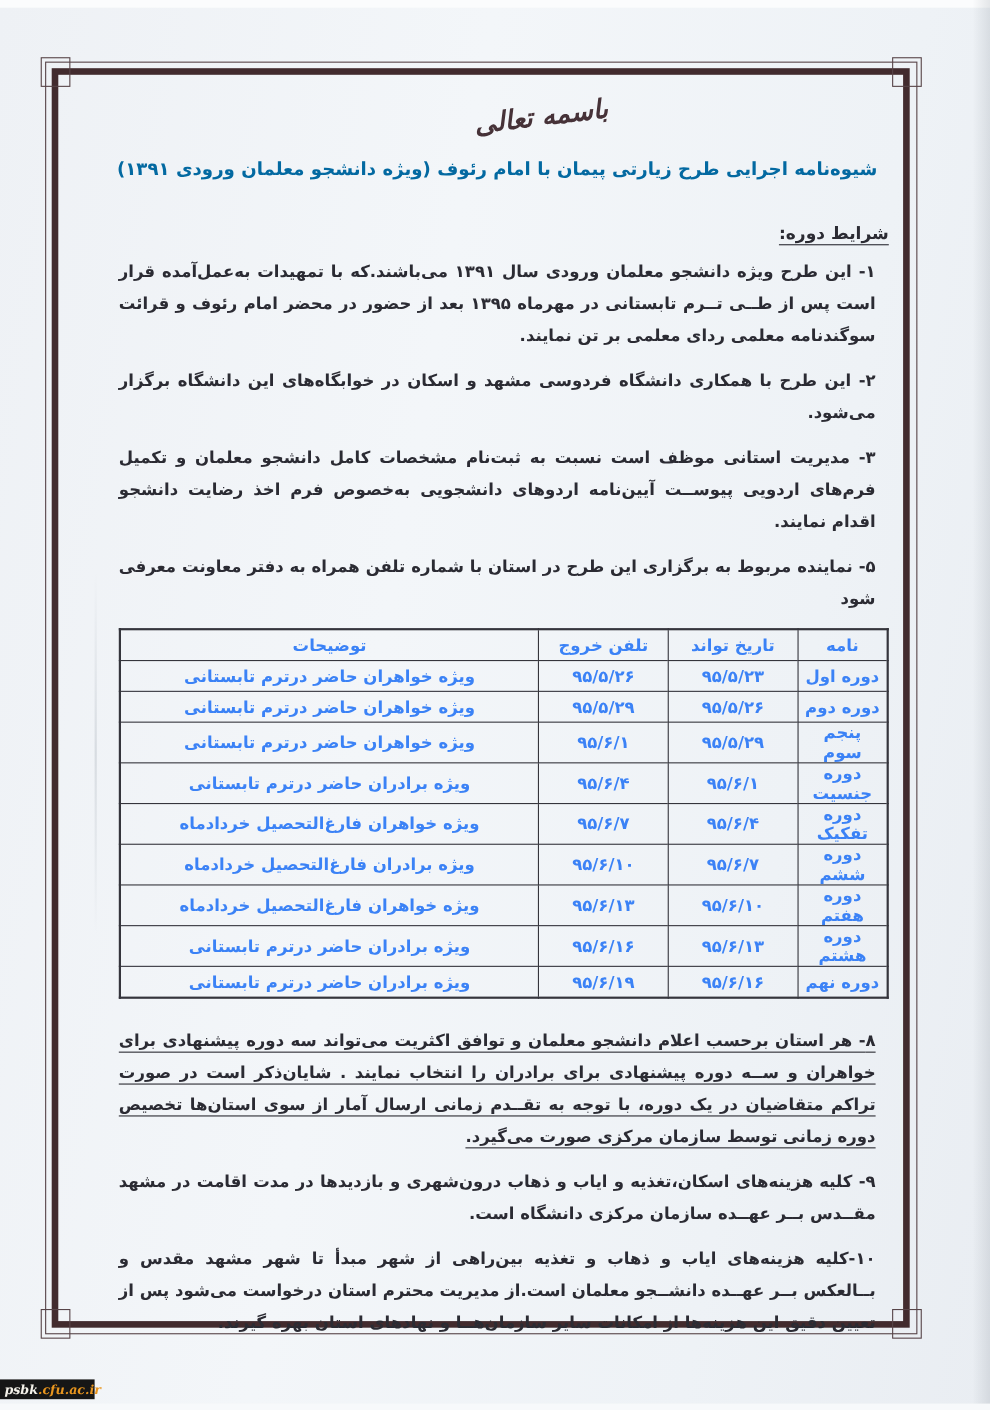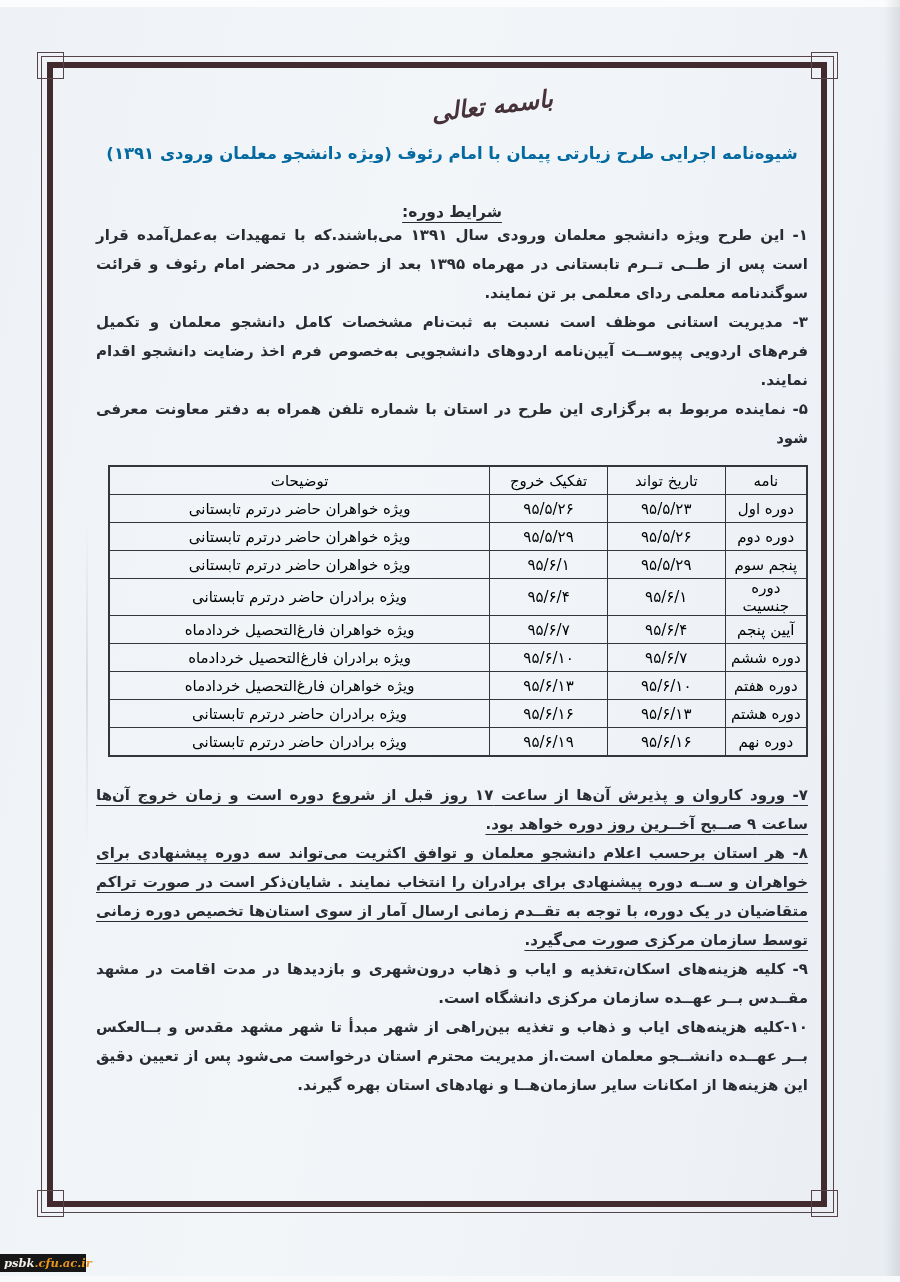--- a/index.html
+++ b/index.html
@@ -28,29 +28,29 @@
   .knot.bl{left:37px;top:1190px;}
   .knot.br{left:811px;top:1190px;}
   
   .content{position:absolute;left:96px;top:66px;width:712px;direction:rtl;
     font-weight:700;}
   .bismillah{margin-top:26px;text-align:center;position:relative;left:40px;
     font-size:24px;font-style:italic;color:#463238;transform:rotate(-7deg);
     letter-spacing:1px;}
   .doc-title{margin-top:24px;text-align:center;font-size:16.5px;color:#0369a1;}
   .section-heading{margin-top:40px;font-size:15.5px;
-    text-decoration:underline;text-underline-offset:5px;text-decoration-thickness:1.2px;text-align:center;}
-  .para{font-size:15px;line-height:29px;text-align:justify;margin:0;color:#2b2b33;}
+    text-decoration:underline;text-underline-offset:5px;text-decoration-thickness:1.2px;}
+  .para{font-size:15px;line-height:29px;text-align:justify;margin:12px;color:#2b2b33;}
   .para.u{text-decoration:underline;text-underline-offset:5px;text-decoration-thickness:1.2px;}
   
   table.schedule{width:700px;margin:12px 0 0 0;border-collapse:collapse;
     font-size:15px;direction:rtl;}
   table.schedule th,table.schedule td{
     border:1.6px solid #35353c;height:27px;text-align:center;vertical-align:middle;
-    font-weight:400;color:#000000;padding:0 4px;}
+    font-weight:700;color:#3b82f6;padding:0 4px;}
   table.schedule{border:2px solid #35353c;}
   .after-table{margin-top:24px;}
   
   .watermark{position:absolute;left:0px;top:1254px;width:82px;height:18px;
     background:#161616;display:flex;align-items:center;padding:0 0 0 4px;
     font-family:"DejaVu Serif",serif;font-style:italic;font-weight:700;font-size:11.5px;
     direction:ltr;white-space:nowrap;}
   .wm-prefix{color:#f4f1e9;}
   .wm-domain{color:#e8951e;}
 </style>
@@ -70,36 +70,37 @@
   <div class="knot bl"></div>
   <div class="knot br"></div>
 
   <div class="content">
     <div class="bismillah">باسمه تعالی</div>
     <div class="doc-title">شیوه‌نامه اجرایی طرح زیارتی  پیمان با امام رئوف  (ویژه دانشجو معلمان ورودی ۱۳۹۱)</div>
     <div class="section-heading">شرایط دوره:</div>
 
     <div>
         <div class="para">۱- این طرح ویژه دانشجو معلمان ورودی سال ۱۳۹۱ می‌باشند.که با تمهیدات به‌عمل‌آمده قرار است پس از طــی تــرم تابستانی در مهرماه ۱۳۹۵ بعد از حضور در محضر امام رئوف و قرائت سوگندنامه معلمی ردای معلمی بر تن نمایند.</div>
+        <div class="para">۲- این طرح با همکاری دانشگاه فردوسی مشهد و اسکان در خوابگاه‌های این دانشگاه برگزار می‌شود.</div>
         <div class="para">۳- مدیریت استانی موظف است نسبت به ثبت‌نام مشخصات کامل دانشجو معلمان و تکمیل فرم‌های اردویی پیوســت آیین‌نامه اردوهای دانشجویی به‌خصوص فرم اخذ رضایت دانشجو اقدام نمایند.</div>
         <div class="para">۵- نماینده مربوط به برگزاری این طرح در استان با شماره تلفن همراه به دفتر معاونت معرفی شود</div>
       </div>
 
     <table class="schedule">
       <colgroup>
           <col style="width: 82px;">
           <col style="width: 118px;">
           <col style="width: 118px;">
           <col style="width: 382px;">
         </colgroup>
       <thead>
         <tr id="table-head-row">
             <th>نامه</th>
             <th>تاریخ تواند</th>
-            <th>تفکیک خروج</th>
+            <th>تلفن خروج</th>
             <th>توضیحات</th>
           </tr>
       </thead>
       <tbody id="table-body">
           <tr>
             <td>دوره اول</td>
             <td>۹۵/۵/۲۳</td>
             <td>۹۵/۵/۲۶</td>
             <td>ویژه خواهران حاضر درترم تابستانی</td>
           </tr>
@@ -115,21 +116,21 @@
             <td>۹۵/۶/۱</td>
             <td>ویژه خواهران حاضر درترم تابستانی</td>
           </tr>
           <tr>
             <td>دوره جنسیت</td>
             <td>۹۵/۶/۱</td>
             <td>۹۵/۶/۴</td>
             <td>ویژه برادران حاضر درترم تابستانی</td>
           </tr>
           <tr>
-            <td>آیین پنجم</td>
+            <td>دوره تفکیک</td>
             <td>۹۵/۶/۴</td>
             <td>۹۵/۶/۷</td>
             <td>ویژه خواهران فارغ‌التحصیل خردادماه</td>
           </tr>
           <tr>
             <td>دوره ششم</td>
             <td>۹۵/۶/۷</td>
             <td>۹۵/۶/۱۰</td>
             <td>ویژه برادران فارغ‌التحصیل خردادماه</td>
           </tr>
@@ -148,21 +149,20 @@
           <tr>
             <td>دوره نهم</td>
             <td>۹۵/۶/۱۶</td>
             <td>۹۵/۶/۱۹</td>
             <td>ویژه برادران حاضر درترم تابستانی</td>
           </tr>
         </tbody>
     </table>
 
     <div class="after-table">
-        <div class="para u">۷- ورود کاروان و پذیرش آن‌ها از ساعت ۱۷ روز قبل از شروع دوره است و زمان خروج آن‌ها ساعت ۹ صــبح آخــرین روز دوره خواهد بود.</div>
         <div class="para u">۸- هر استان برحسب اعلام دانشجو معلمان و توافق اکثریت  می‌تواند سه دوره پیشنهادی برای خواهران و ســه دوره پیشنهادی برای برادران  را انتخاب نمایند .  شایان‌ذکر است در صورت تراکم متقاضیان در یک دوره، با توجه به تقــدم زمانی ارسال آمار از سوی استان‌ها تخصیص دوره زمانی توسط سازمان مرکزی صورت می‌گیرد.</div>
         <div class="para">۹- کلیه هزینه‌های اسکان،تغذیه و ایاب و ذهاب درون‌شهری و بازدیدها در مدت اقامت در مشهد مقــدس بــر عهــده سازمان مرکزی دانشگاه است.</div>
         <div class="para">۱۰-کلیه هزینه‌های ایاب و ذهاب و تغذیه بین‌راهی از شهر مبدأ تا شهر مشهد مقدس و بــالعکس بــر عهــده دانشــجو معلمان است.از مدیریت محترم استان درخواست می‌شود پس از تعیین دقیق این هزینه‌ها از امکانات سایر سازمان‌هــا و نهادهای استان بهره گیرند.</div>
       </div>
   </div>
 
   <div class="watermark">
     <span class="wm-prefix">psbk</span>
       <span class="wm-domain">.cfu.ac.ir</span>
   </div>

